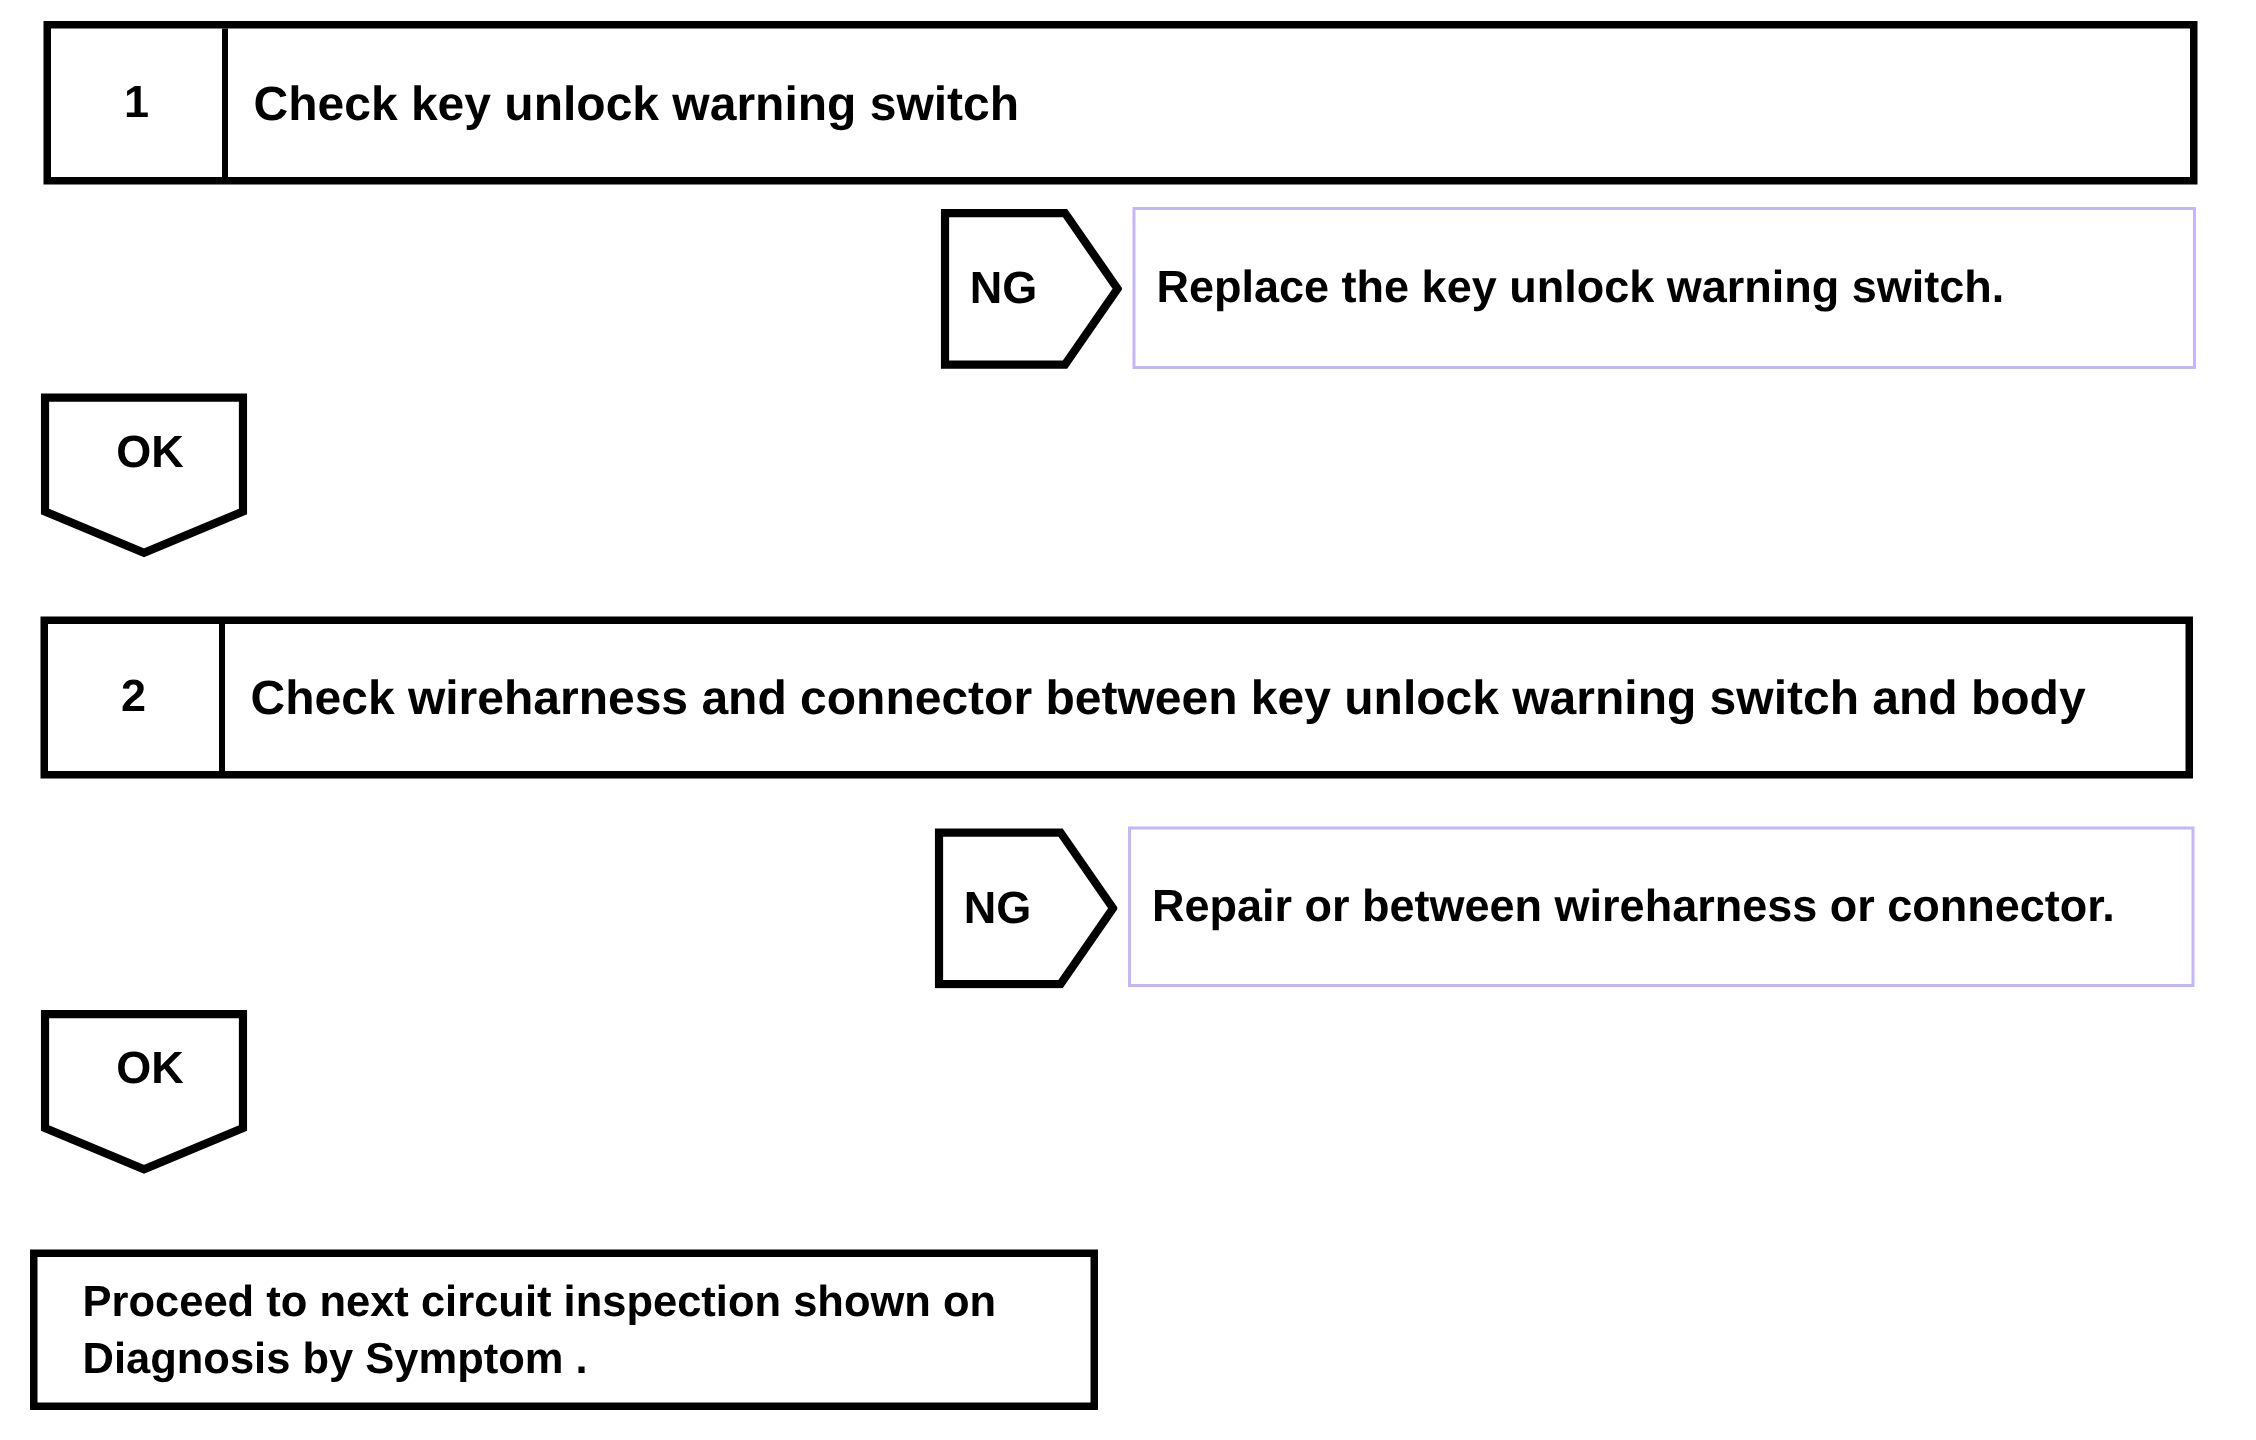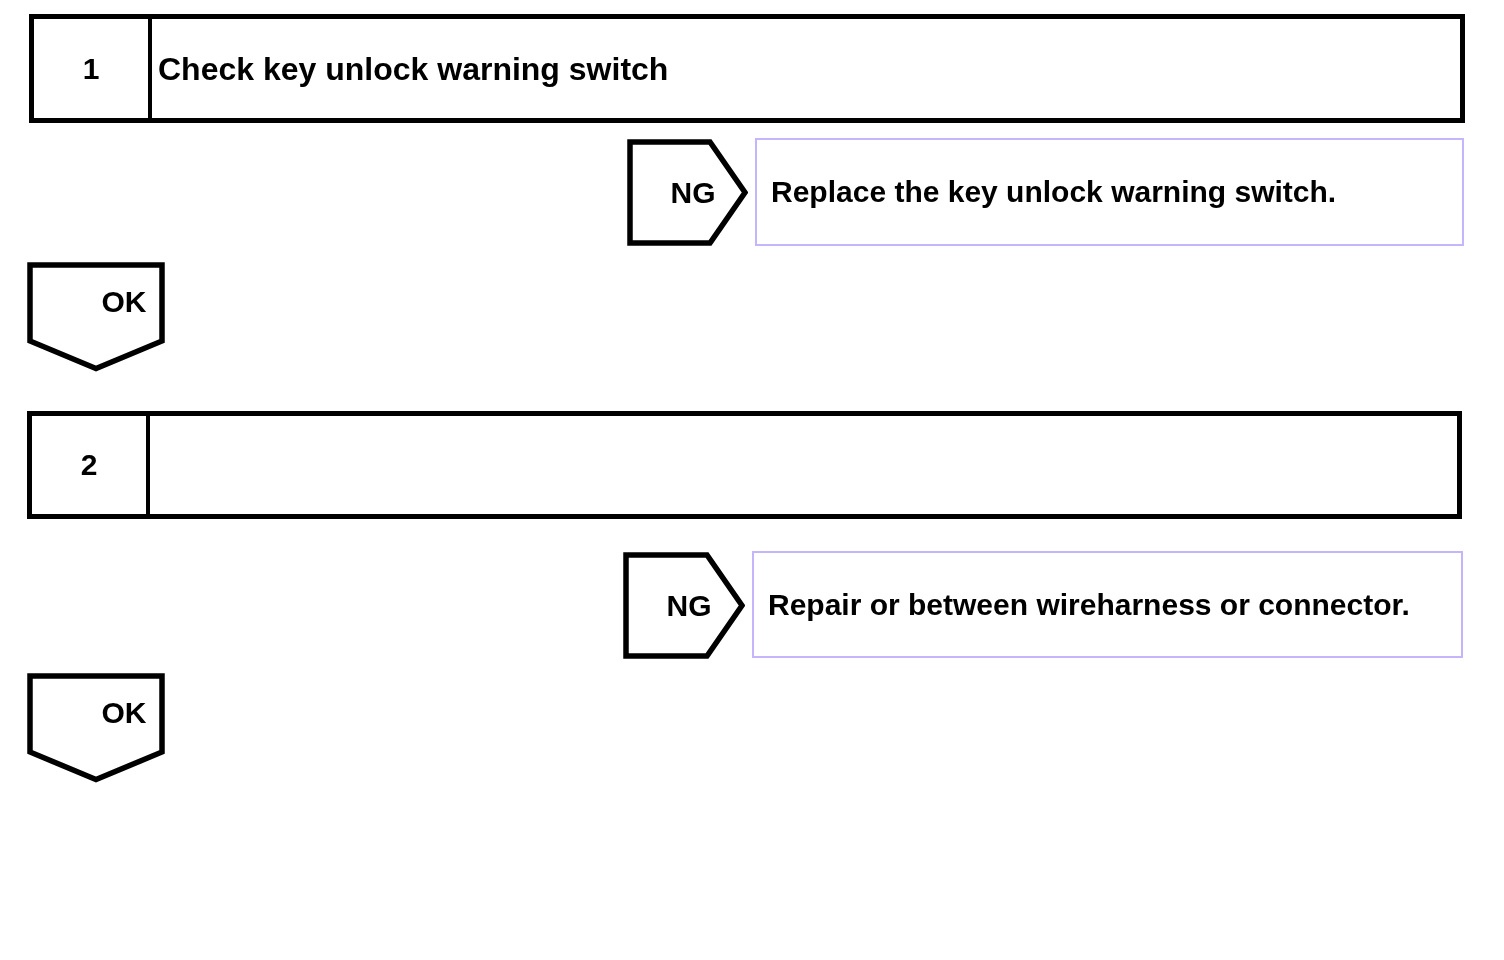--- a/index.html
+++ b/index.html
@@ -31,21 +31,21 @@
     display: flex;
     align-items: center;
     justify-content: center;
     font-size: 30px;
   }
   .title-cell {
     flex: 1;
     display: flex;
     flex-direction: column;
     justify-content: center;
-    padding-left: 6px;
+    padding-left: 17px;
     font-size: 32px;
     line-height: 38px;
     overflow: hidden;
   }
   .action-box {
     position: absolute;
     box-sizing: border-box;
     border: 2px solid #c4b5fd;
     background: #fff;
     display: flex;
@@ -66,21 +66,20 @@
     stroke: #000000;
     stroke-width: 5.5;
     stroke-linejoin: miter;
   }
   .pent-label {
     position: absolute;
     display: flex;
     align-items: center;
     justify-content: center;
     font-size: 30px;
-    margin-left: 24px;
   }
   .ng-label-pos {
     left: 0;
     top: 0;
     width: 84px;
     height: 100%;
   }
   .ok-label-pos {
     left: 4px;
     top: 0;
@@ -126,34 +125,39 @@
   <div class="pentagon" style="left:27px; top:262px; width:138px; height:110px;">
     <svg width="138" height="110" viewBox="0 0 138 110">
       <polygon points="3,3 135,3 135,79 69,106.5 3,79"></polygon>
     </svg>
     <span class="pent-label ok-label-pos">OK</span>
   </div>
 
   <div class="step-box" style="left:27px; top:411px; width:1435px; height:108px;">
     <div class="num-cell">2</div>
     <div class="title-cell">
+      <div class="line">Check wireharness and connector between key unlock warning switch and body</div>
     </div>
   </div>
 
   <div class="pentagon" style="left:623px; top:552px; width:122px; height:107px;">
     <svg width="122" height="107" viewBox="0 0 122 107">
       <polygon points="3,3 84,3 119,53.5 84,104 3,104"></polygon>
     </svg>
     <span class="pent-label ng-label-pos">NG</span>
   </div>
   <div class="action-box" style="left:752px; top:551px; width:711px; height:107px;">
     <div class="line">Repair or between wireharness or connector.</div>
   </div>
 
   <div class="pentagon" style="left:27px; top:673px; width:138px; height:110px;">
     <svg width="138" height="110" viewBox="0 0 138 110">
       <polygon points="3,3 135,3 135,79 69,106.5 3,79"></polygon>
     </svg>
     <span class="pent-label ok-label-pos">OK</span>
   </div>
 
+  <div class="final-box" style="left:20px; top:833px; width:712px; height:107px;">
+    <div class="line">Proceed to next circuit inspection shown on</div>
+    <div class="line">Diagnosis by Symptom .</div>
+  </div>
 
 </div>
 
 </body></html>

